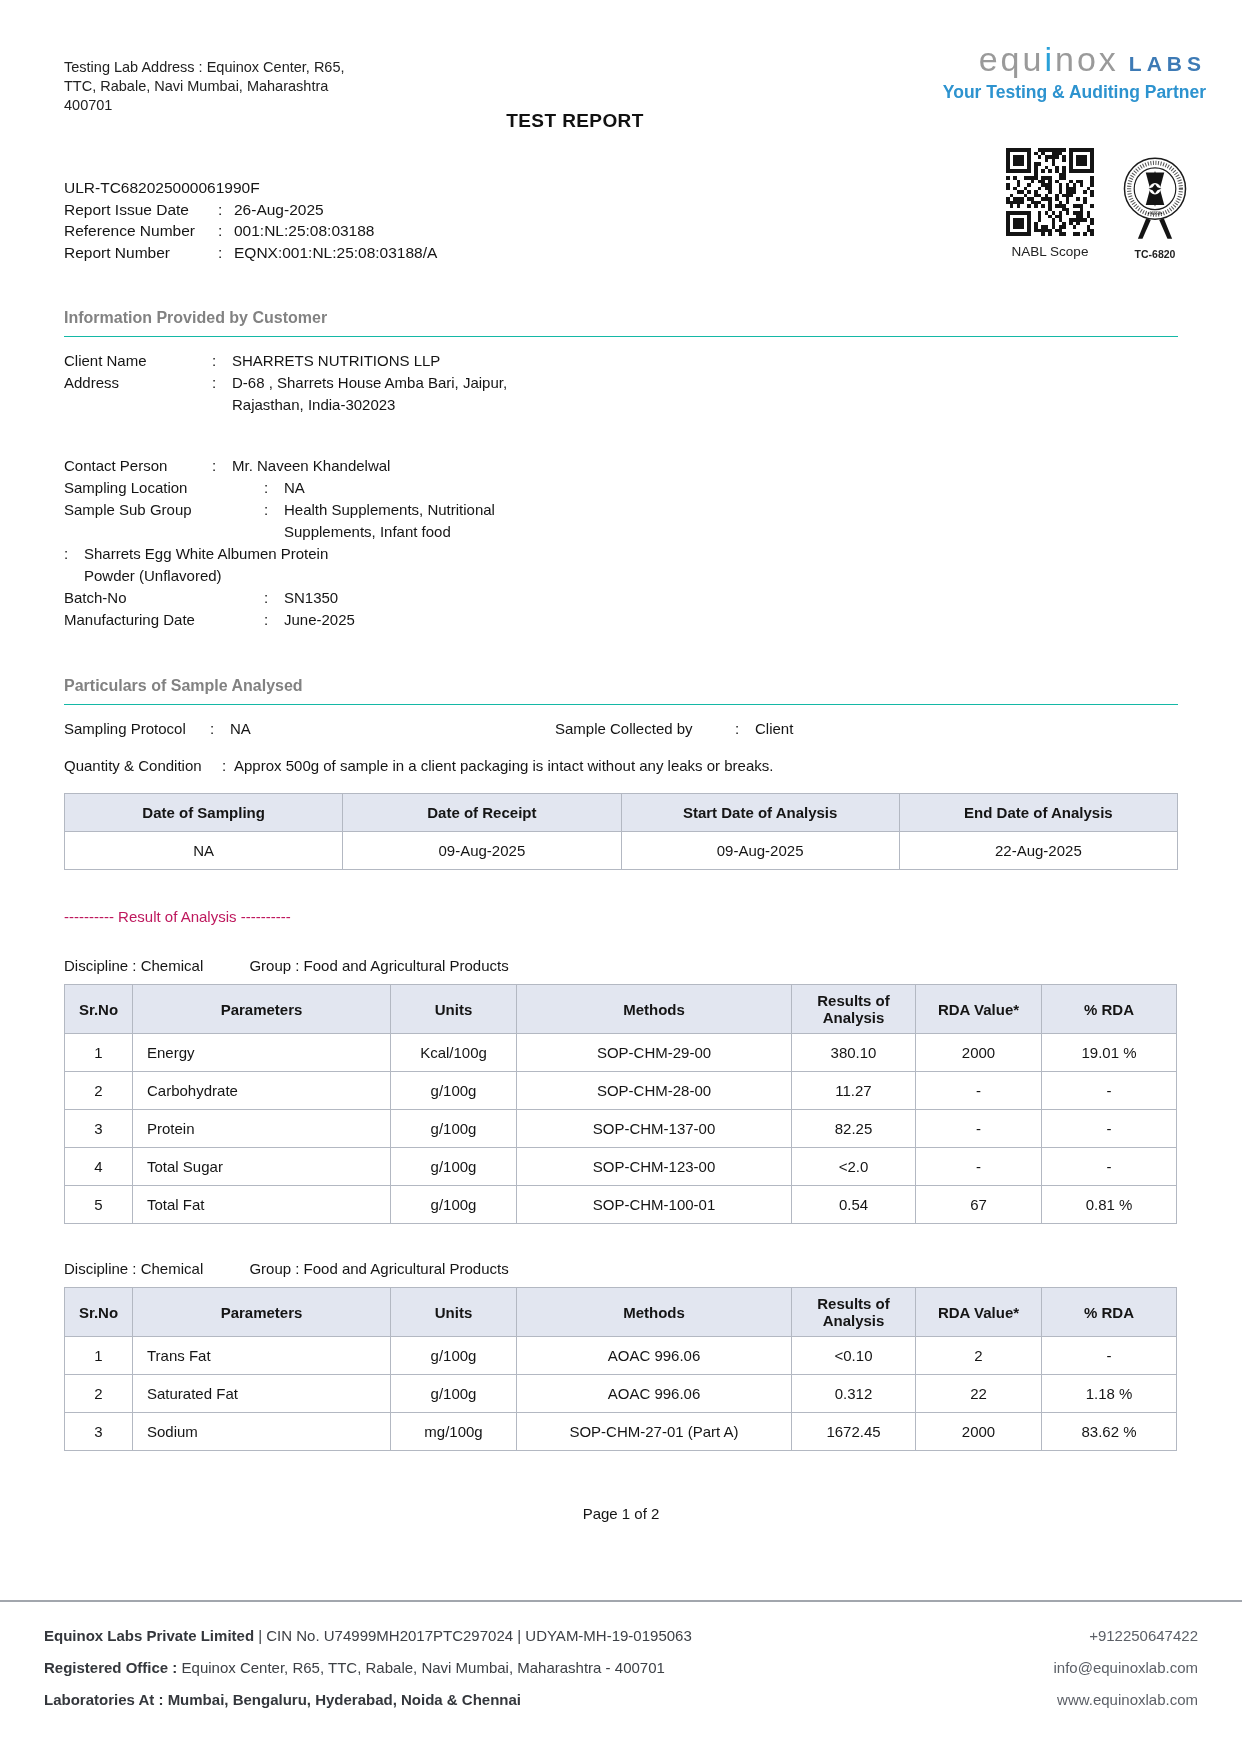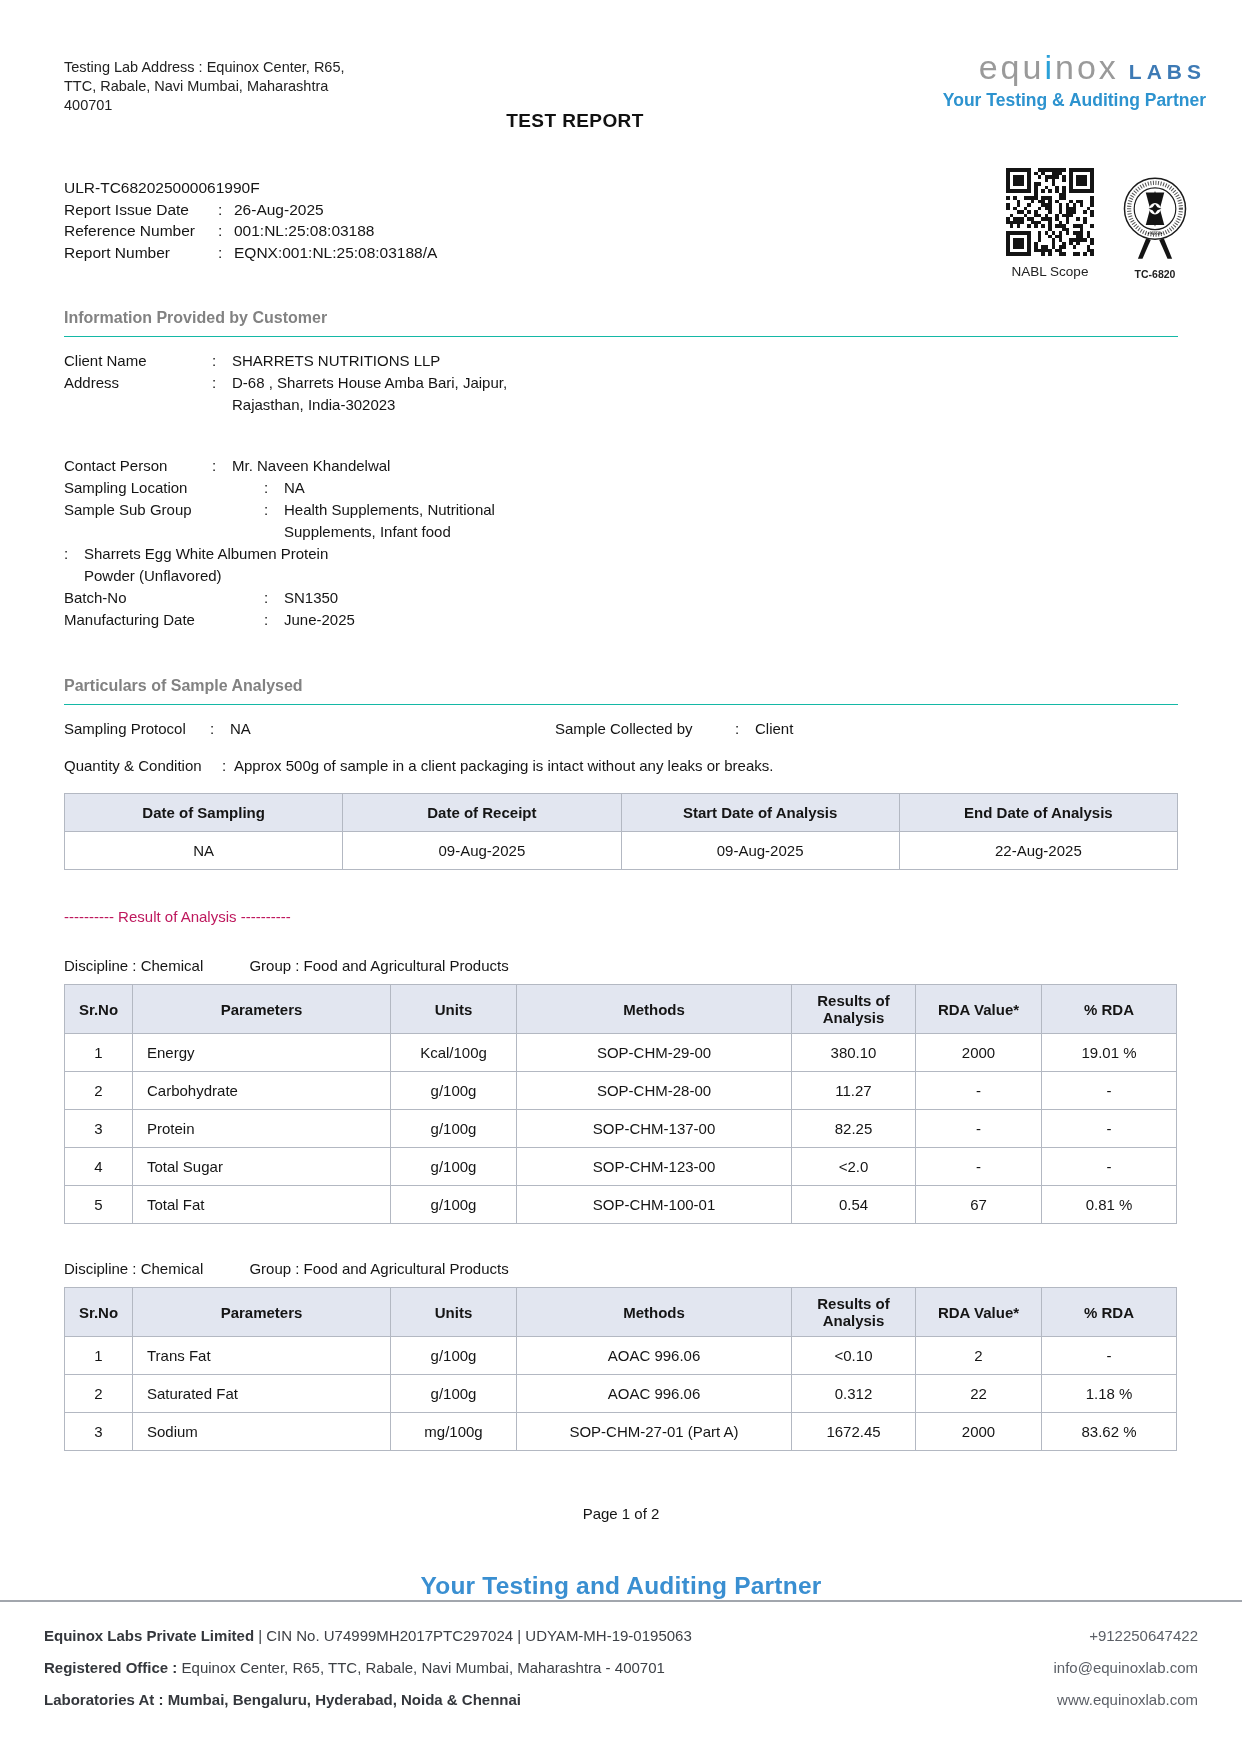--- a/index.html
+++ b/index.html
@@ -8,33 +8,33 @@
     font-family:"Liberation Sans", sans-serif; color:#151515; overflow:hidden;
   }
   .content{padding:58px 64px 0 64px;}
 
   
   .lab-address{width:360px; font-size:14.5px; line-height:19px; color:#222;}
   .report-title{
     position:absolute; top:110px; left:575px; transform:translateX(-50%);
     font-size:19px; font-weight:bold; letter-spacing:.4px; color:#111;
   }
-  .logo-block{position:absolute; top:48px; right:36px; text-align:center;}
+  .logo-block{position:absolute; top:40px; right:36px; text-align:center;}
   .logo-line{display:flex; align-items:baseline; justify-content:flex-end;}
   .logo-word{font-size:34px; font-weight:400; letter-spacing:3px; color:#9a9a9a;}
   .logo-word .logo-i{color:#29a0d8;}
   .logo-labs{font-size:21px; font-weight:bold; letter-spacing:5px; color:#3d7ab5; margin-left:10px;}
   .logo-tagline{font-size:17.5px; font-weight:bold; color:#2d93cf; margin-top:3px;}
 
   
   .meta-block{margin-top:62px; font-size:15.5px; line-height:21.5px;}
   .meta-row{display:flex;}
   .meta-label{flex:0 0 154px;}
   .meta-colon{flex:0 0 16px;}
-  .stamps{position:absolute; top:168px; right:50px; display:flex; gap:24px; align-items:flex-start;}
+  .stamps{position:absolute; top:148px; right:50px; display:flex; gap:24px; align-items:flex-start;}
   .qr-wrap{text-align:left;}
   .qr-label{font-size:13.5px; color:#222; margin-top:4px; text-align:center;}
   .seal-wrap{text-align:center; margin-top:6px;}
   .seal-label{font-size:10.5px; font-weight:bold; color:#222; margin-top:2px;}
 
   
   .section-heading{
     margin-top:46px; font-size:16px; font-weight:bold; color:#828282;
     padding-bottom:9px; border-bottom:1px solid #14b8a6;
   }
@@ -670,21 +670,20 @@
             <td>mg/100g</td>
             <td>SOP-CHM-27-01 (Part A)</td>
             <td>1672.45</td>
             <td>2000</td>
             <td>83.62 %</td>
           </tr>
         </tbody>
     </table>
 
     <div class="page-number">Page 1 of 2</div>
-    <div class="big-tagline">Your Testing and Auditing Partner</div>
   </div>
 
   <div class="page-footer">
     <div class="footer-row">
       <span class="footer-left"><b>Equinox Labs Private Limited</b><span> | CIN No. U74999MH2017PTC297024 | UDYAM-MH-19-0195063</span></span>
       <span class="footer-right">+912250647422</span>
     </div>
     <div class="footer-row">
       <span class="footer-left"><b>Registered Office :</b><span> Equinox Center, R65, TTC, Rabale, Navi Mumbai, Maharashtra - 400701</span></span>
       <span class="footer-right">info@equinoxlab.com</span>

